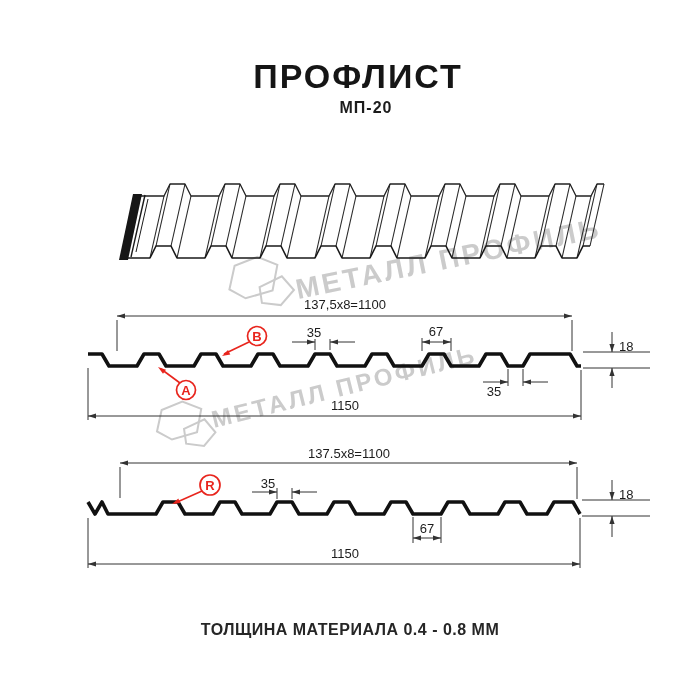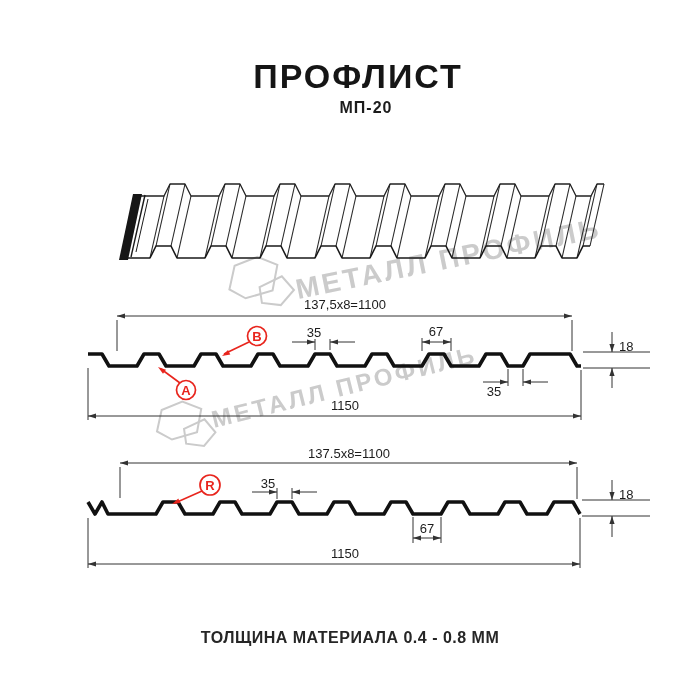--- a/index.html
+++ b/index.html
@@ -3,21 +3,21 @@
 <meta charset="utf-8">
 <style>
   html,body{margin:0;padding:0;background:#ffffff;}
   .page{position:relative;width:700px;height:700px;background:#fff;overflow:hidden;
         font-family:"Liberation Sans", sans-serif;}
   .title{position:absolute;top:57px;left:8px;width:700px;text-align:center;
          font-size:34px;font-weight:800;letter-spacing:2px;color:#151515;}
   .subtitle{position:absolute;top:99px;left:16px;width:700px;text-align:center;
          font-size:16px;font-weight:700;letter-spacing:1px;color:#1c1c1c;}
   .footer{position:absolute;top:621px;left:0;width:700px;text-align:center;
-         font-size:16px;font-weight:600;letter-spacing:0.5px;color:#262626;margin-top:8px;}
+         font-size:16px;font-weight:600;letter-spacing:0.5px;color:#262626;}
   svg{position:absolute;left:0;top:0;}
   svg text.dim{font-family:"Liberation Sans",sans-serif;font-size:13px;fill:#1c1c1c;}
   svg text.wm{font-family:"Liberation Sans",sans-serif;font-weight:700;}
   svg text.redlbl{font-family:"Liberation Sans",sans-serif;font-size:13px;font-weight:700;}
 </style>
 </head>
 <body>
 
 <div class="page">
   <div class="title">ПРОФЛИСТ</div>

